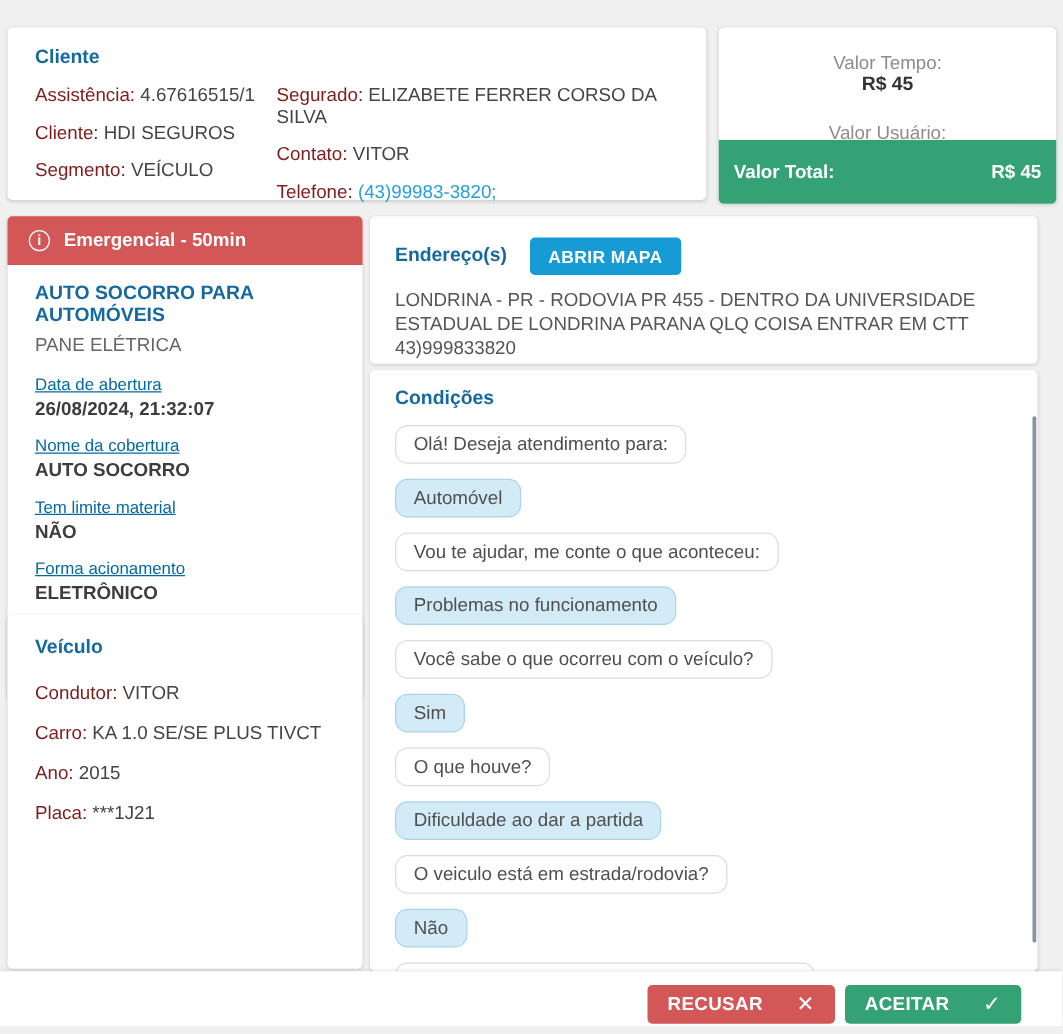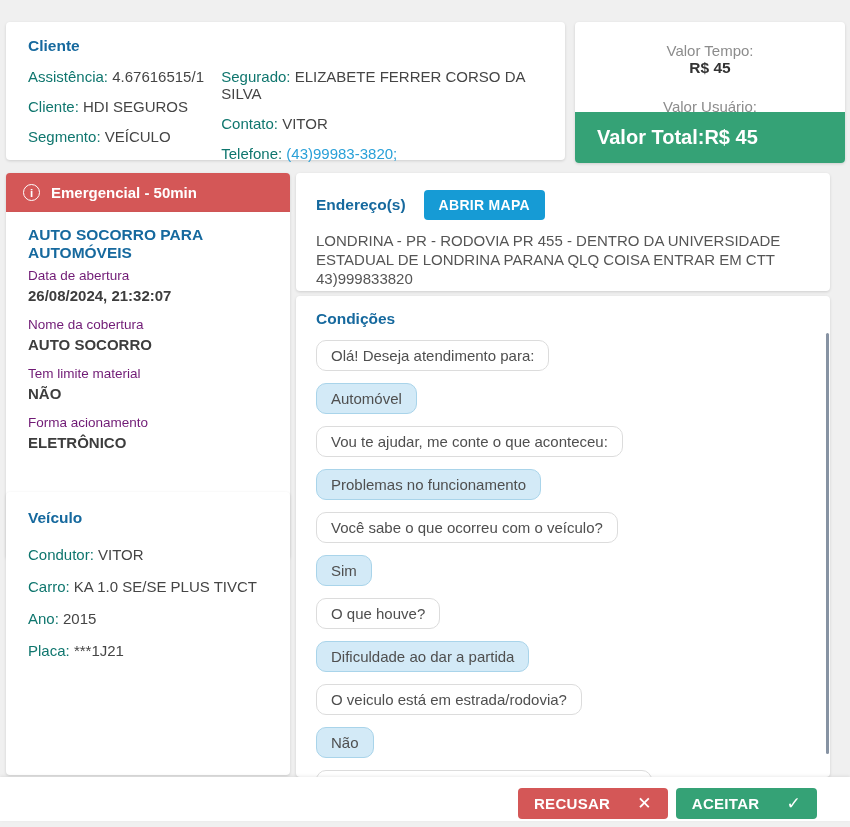--- a/index.html
+++ b/index.html
@@ -12,52 +12,52 @@
     box-shadow: 0 1px 3px rgba(0,0,0,.14);
   }
   .card-title { color: #16699e; font-weight: bold; font-size: 15.5px; }
 
   
   #card-client { left: 6px; top: 22px; width: 559px; height: 138px; padding: 15px 22px; }
   #card-client .card-title { margin-bottom: 13px; }
   .client-cols { display: flex; font-size: 15px; }
   .client-col { display: flex; flex-direction: column; gap: 13px; }
   .client-col.c1 { width: 209px; }
-  .field-label { color: #0f766e; }
+  .field-label { color: #7f1d1d; }
   .field-value { color: #454545; }
   .phone-link { color: #29a0d8; cursor: pointer; }
 
   
   #card-pricing { left: 575px; top: 22px; width: 270px; height: 141px; padding: 20px 22px 0; }
   .price-row { display: flex; justify-content: space-between; align-items: center;
                font-size: 15px; margin-bottom: 21px; flex-direction: column; }
   .price-row .field-label { color: #8c8c8c; }
   .price-row .price-value { color: #333; font-weight: bold; font-size: 15.5px; }
   .price-total { position: absolute; left: 0; right: 0; bottom: 0; height: 51px;
                  background: #35a276; border-radius: 0 0 4px 4px; color: #fff;
-                 display: flex; justify-content: flex-start; align-items: center;
-                 padding: 0 22px; font-weight: bold; font-size: 20px; }
+                 display: flex; justify-content: space-between; align-items: center;
+                 padding: 0 12px; font-weight: bold; font-size: 15px; }
 
   
   #banner-emergency { position: absolute; left: 6px; top: 173px; width: 284px; height: 39px;
                       background: #d45757; border-radius: 4px 4px 0 0; color: #fff;
                       display: flex; align-items: center; gap: 11px; padding: 0 17px;
                       font-weight: bold; font-size: 15px;
                       box-shadow: 0 1px 3px rgba(0,0,0,.14); }
   .info-circle { width: 17px; height: 17px; border: 1.5px solid #fff; border-radius: 50%;
                  display: flex; align-items: center; justify-content: center;
                  font-size: 11.5px; font-weight: bold; flex: 0 0 auto; }
 
   
   #card-service { left: 6px; top: 212px; width: 284px; height: 347px;
                   padding: 14px 22px; border-radius: 0 0 4px 4px; }
   .service-title { color: #16699e; font-weight: bold; font-size: 15.5px; margin-bottom: 6px; }
   .service-sub { color: #666; font-size: 15px; margin-bottom: 15px; }
   .pair { margin-bottom: 13px; }
-  .pair-label { color: #701a75; font-size: 13.5px; margin-bottom: 4px; }
+  .pair-label { color: #0369a1; font-size: 13.5px; margin-bottom: 4px; text-decoration: underline; }
   .pair-value { color: #3d3d3d; font-weight: bold; font-size: 15px; }
 
   
   #card-vehicle { left: 6px; top: 492px; width: 284px; height: 283px; padding: 17px 22px; }
   #card-vehicle .card-title { margin-bottom: 19px; }
   .vehicle-rows { display: flex; flex-direction: column; gap: 15px; font-size: 15px; }
 
   
   #card-address { left: 296px; top: 173px; width: 534px; height: 118px; padding: 17px 20px; }
   .addr-head { display: flex; align-items: center; gap: 18px; margin-bottom: 11px; }
@@ -127,20 +127,21 @@
     </div>
   </div>
 
   <div id="banner-emergency">
     <span class="info-circle">i</span>
     <span>Emergencial - 50min</span>
   </div>
 
   <div id="card-service" class="card">
     <div class="service-title">AUTO SOCORRO PARA AUTOMÓVEIS</div>
+    <div class="service-sub">PANE ELÉTRICA</div>
     <div class="pair">
       <div class="pair-label">Data de abertura</div>
       <div class="pair-value">26/08/2024, 21:32:07</div>
     </div>
     <div class="pair">
       <div class="pair-label">Nome da cobertura</div>
       <div class="pair-value">AUTO SOCORRO</div>
     </div>
     <div class="pair">
       <div class="pair-label">Tem limite material</div>

